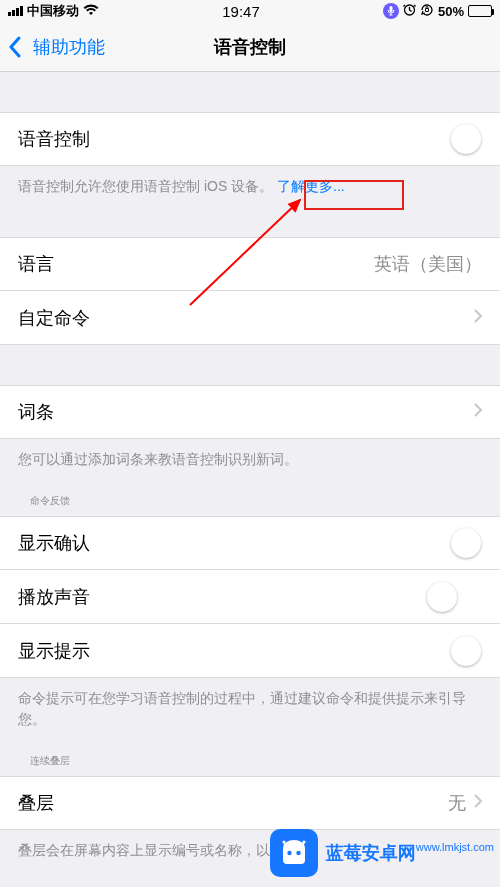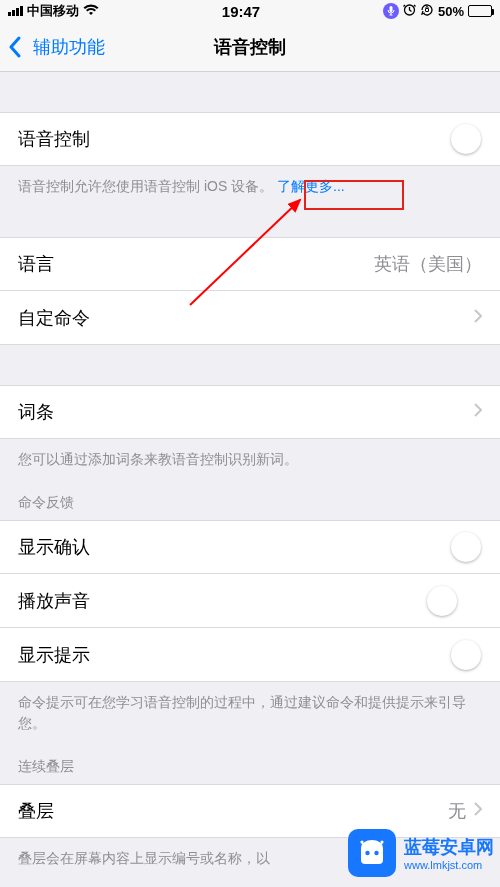--- a/index.html
+++ b/index.html
@@ -20,21 +20,21 @@
       height: 22px;
       display: flex;
       align-items: center;
       justify-content: space-between;
       padding: 4px 8px;
       font-size: 13px;
       font-weight: 600;
       background: #f7f7f8;
     }
     .sb-left, .sb-right { display: flex; align-items: center; gap: 4px; }
-    .sb-center { font-size: 15px; font-weight: 700; }
+    .sb-center { font-size: 15px; font-weight: 400; }
     .sig-bars { display: inline-flex; align-items: flex-end; gap: 1px; }
     .sig-bars span { width: 3px; background: #000; }
     .sig-bars span:nth-child(1){height:4px;}
     .sig-bars span:nth-child(2){height:6px;}
     .sig-bars span:nth-child(3){height:8px;}
     .sig-bars span:nth-child(4){height:10px;}
     .wifi-ic { display:inline-block; }
     .mic-dot{width:16px;height:16px;border-radius:50%;background:#6a5cff;display:inline-flex;align-items:center;justify-content:center;color:#fff;font-size:10px;}
     .alarm-ic,.rot-ic{font-size:12px;}
     .batt {
@@ -79,23 +79,24 @@
     .cell-detail{font-size:18px;color:#8e8e93;}
     .chev{margin-left:8px;}
     .footer-text{
       font-size:14px;
       color:#8e8e93;
       padding:10px 18px 0 18px;
       line-height:1.5;
     }
     .footer-text a{color:#007aff;text-decoration:none;}
     .section-header{
-      font-size:14px;
+      font-size:10px;
       color:#8e8e93;
       padding:24px 18px 8px 18px;
+      margin-left:12px;
     }
     
     .switch{position:relative;width:56px;height:32px;}
     .switch-track{width:56px;height:32px;border-radius:16px;background:#e5e5ea;transition:.2s;}
     .switch-on .switch-track{background:#4cd964;}
     .switch-knob{position:absolute;top:1px;left:1px;width:30px;height:30px;border-radius:50%;background:#fff;box-shadow:0 1px 3px rgba(0,0,0,.3);transition:.2s;}
     .switch-on .switch-knob{left:25px;}
     
     .hl-box{
       position:absolute;
@@ -107,21 +108,21 @@
       position:absolute;
       right:6px;
       bottom:10px;
       display:flex;
       align-items:center;
       gap:8px;
     }
     .wm-icon{
       width:48px;height:48px;border-radius:10px;background:#1877ff;display:flex;align-items:center;justify-content:center;
     }
-    .wm-text{display:flex;flex-direction:column;}
+    .wm-text{display:flex;}
     .wm-name{font-size:18px;font-weight:600;color:#1877ff;}
     .wm-url{font-size:11px;color:#1877ff;}
   </style>
 </head>
 <body>
 
 <div class="statusbar">
   <div class="sb-left">
     <span class="sig-bars">
       <span></span>

